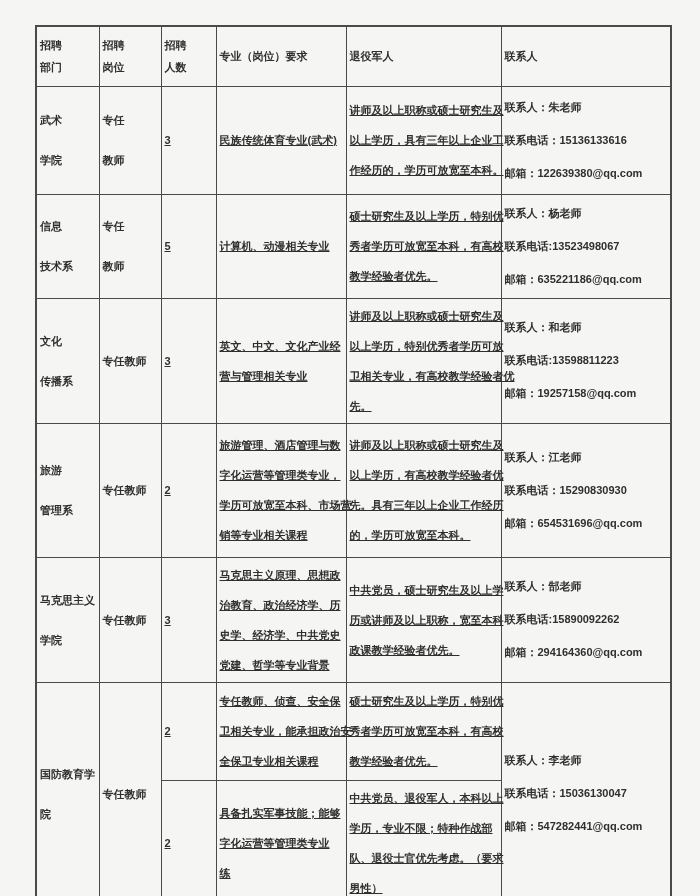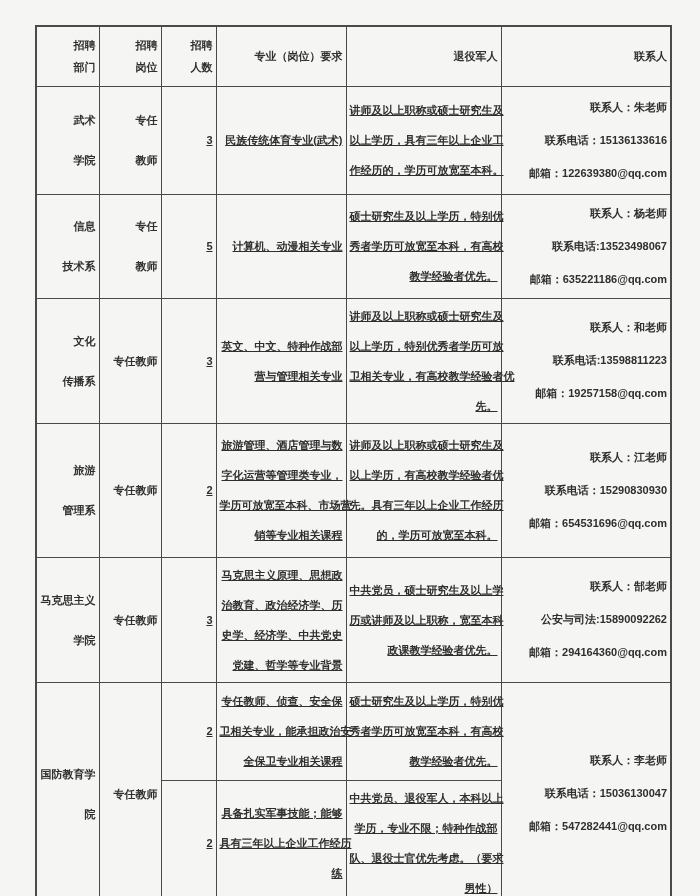--- a/index.html
+++ b/index.html
@@ -26,21 +26,21 @@
   }
   col.c0{width:63px}
   col.c1{width:62px}
   col.c2{width:55px}
   col.c3{width:130px}
   col.c4{width:155px}
   col.c5{width:170px}
   th,td{
     border:1px solid var(--border);
     vertical-align:middle;
-    text-align:right;
+    text-align:left;
     font-weight:700;
     font-size:11px;
     color:var(--text);
     padding:2px 3px;
     background:transparent;
   }
   thead tr{height:60px;}
   tbody tr:nth-child(1){height:108px;}
   tbody tr:nth-child(2){height:103px;}
   tbody tr:nth-child(3){height:121px;}
@@ -148,21 +148,21 @@
           <div class="name-line">文化</div>
           <div class="name-line">传播系</div>
         </td>
         <td>
           <div class="name-line">专任教师</div>
         </td>
         <td>
           <div class="para-line">3</div>
         </td>
         <td>
-          <div class="para-line">英文、中文、特种作战部</div>
+          <div class="para-line">英文、中文、文化产业经</div>
           <div class="para-line">营与管理相关专业</div>
         </td>
         <td>
           <div class="para-line">讲师及以上职称或硕士研究生及</div>
           <div class="para-line">以上学历，特别优秀者学历可放</div>
           <div class="para-line">卫相关专业，有高校教学经验者优</div>
           <div class="para-line">先。</div>
         </td>
         <td>
           <div class="contact-line">联系人：和老师</div>
@@ -216,21 +216,21 @@
           <div class="para-line">史学、经济学、中共党史</div>
           <div class="para-line">党建、哲学等专业背景</div>
         </td>
         <td>
           <div class="para-line">中共党员，硕士研究生及以上学</div>
           <div class="para-line">历或讲师及以上职称，宽至本科</div>
           <div class="para-line">政课教学经验者优先。</div>
         </td>
         <td>
           <div class="contact-line">联系人：郜老师</div>
-          <div class="contact-line">公安与司法:15890092262</div>
+          <div class="contact-line">联系电话:15890092262</div>
           <div class="contact-line">邮箱：294164360@qq.com</div>
         </td>
       </tr>
       <tr>
         <td rowspan="2">
           <div class="name-line">国防教育学</div>
           <div class="name-line">院</div>
         </td>
         <td rowspan="2">
           <div class="name-line">专任教师</div>
@@ -253,21 +253,21 @@
           <div class="contact-line">联系电话：15036130047</div>
           <div class="contact-line">邮箱：547282441@qq.com</div>
         </td>
       </tr>
       <tr>
         <td>
           <div class="para-line">2</div>
         </td>
         <td>
           <div class="para-line">具备扎实军事技能；能够</div>
-          <div class="para-line">具有三年以上企业工作经历</div>
+          <div class="para-line">字化运营等管理类专业</div>
           <div class="para-line">练</div>
         </td>
         <td>
           <div class="para-line">中共党员、退役军人，本科以上</div>
           <div class="para-line">学历，专业不限；特种作战部</div>
           <div class="para-line">队、退役士官优先考虑。（要求</div>
           <div class="para-line">男性）</div>
         </td>
       </tr>
     </tbody>

